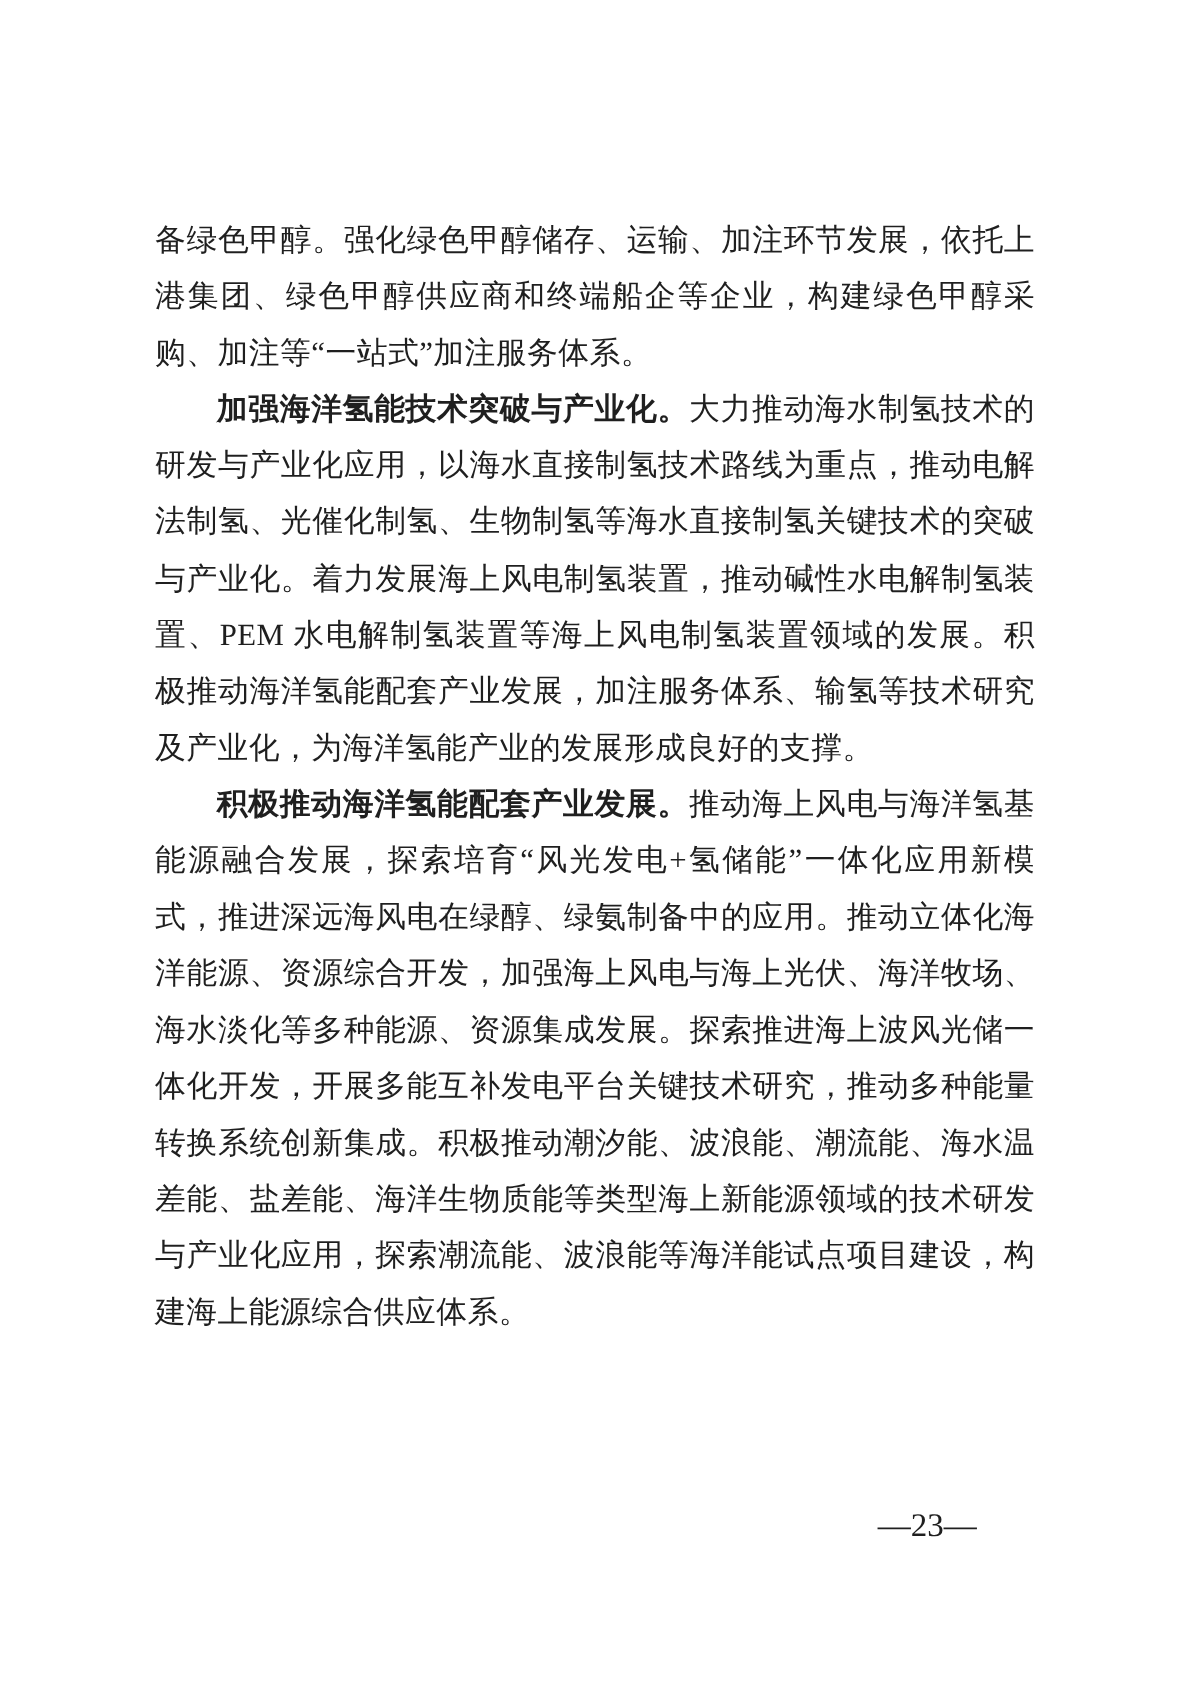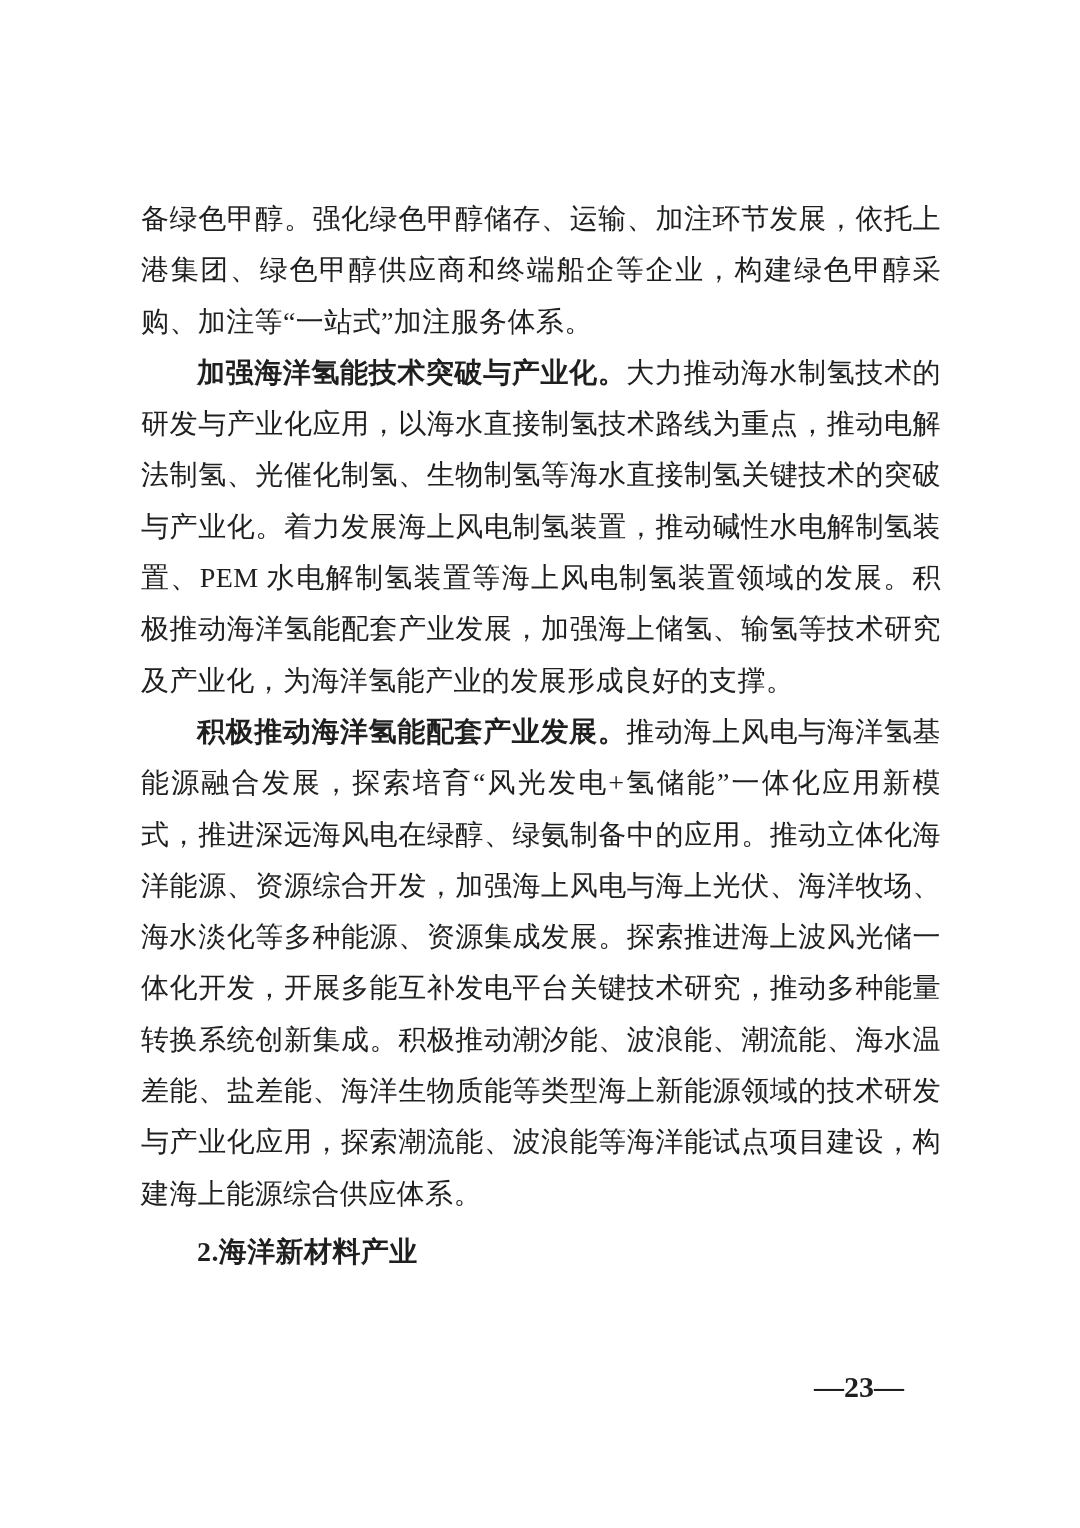--- a/index.html
+++ b/index.html
@@ -38,39 +38,37 @@
     font-weight: bold;
     margin-top: 48px;
   }
   .para.heading {
     margin-top: 7px;
     font-weight: bold;
   }
   .page-number {
     position: absolute;
     top: 1367px;
-    right: 176px;
+    right: 192px;
     font-size: 30px;
     line-height: 40px;
     color: #1f1f1f;
     font-family: "Liberation Serif", "DejaVu Serif", serif;
-    font-weight: bold;
   }
 </style>
 </head>
 <body>
 
 <div class="page">
   <div class="content">
 
     <p class="para noindent"><span>备绿色甲醇。强化绿色甲醇储存、运输、加注环节发展，依托上港集团、绿色甲醇供应商和终端船企等企业，构建绿色甲醇采购、加注等“一站式”加注服务体系。</span></p>
 
-    <p class="para"><span class="lead">加强海洋氢能技术突破与产业化。</span><span>大力推动海水制氢技术的研发与产业化应用，以海水直接制氢技术路线为重点，推动电解法制氢、光催化制氢、生物制氢等海水直接制氢关键技术的突破与产业化。着力发展海上风电制氢装置，推动碱性水电解制氢装置、PEM 水电解制氢装置等海上风电制氢装置领域的发展。积极推动海洋氢能配套产业发展，加强海上储氢、输氢等技术研究及产业化，为海洋氢能产业的发展形成良好的支撑。</span></p>
+    <p class="para"><span class="lead">加强海洋氢能技术突破与产业化。</span><span>大力推动海水制氢技术的研发与产业化应用，以海水直接制氢技术路线为重点，推动电解法制氢、光催化制氢、生物制氢等海水直接制氢关键技术的突破与产业化。着力发展海上风电制氢装置，推动碱性水电解制氢装置、PEM 水电解制氢装置等海上风电制氢装置领域的发展。积极推动海洋氢能配套产业发展，加注服务体系、输氢等技术研究及产业化，为海洋氢能产业的发展形成良好的支撑。</span></p>
 
     <p class="para"><span class="lead">积极推动海洋氢能配套产业发展。</span><span>推动海上风电与海洋氢基能源融合发展，探索培育“风光发电+氢储能”一体化应用新模式，推进深远海风电在绿醇、绿氨制备中的应用。推动立体化海洋能源、资源综合开发，加强海上风电与海上光伏、海洋牧场、海水淡化等多种能源、资源集成发展。探索推进海上波风光储一体化开发，开展多能互补发电平台关键技术研究，推动多种能量转换系统创新集成。积极推动潮汐能、波浪能、潮流能、海水温差能、盐差能、海洋生物质能等类型海上新能源领域的技术研发与产业化应用，探索潮流能、波浪能等海洋能试点项目建设，构建海上能源综合供应体系。</span></p>
 
-    <p class="para heading"><span>2.海洋新材料产业</span></p>
 
 
   </div>
 
   <div class="page-number">—23—</div>
 </div>
 
 </body></html>

